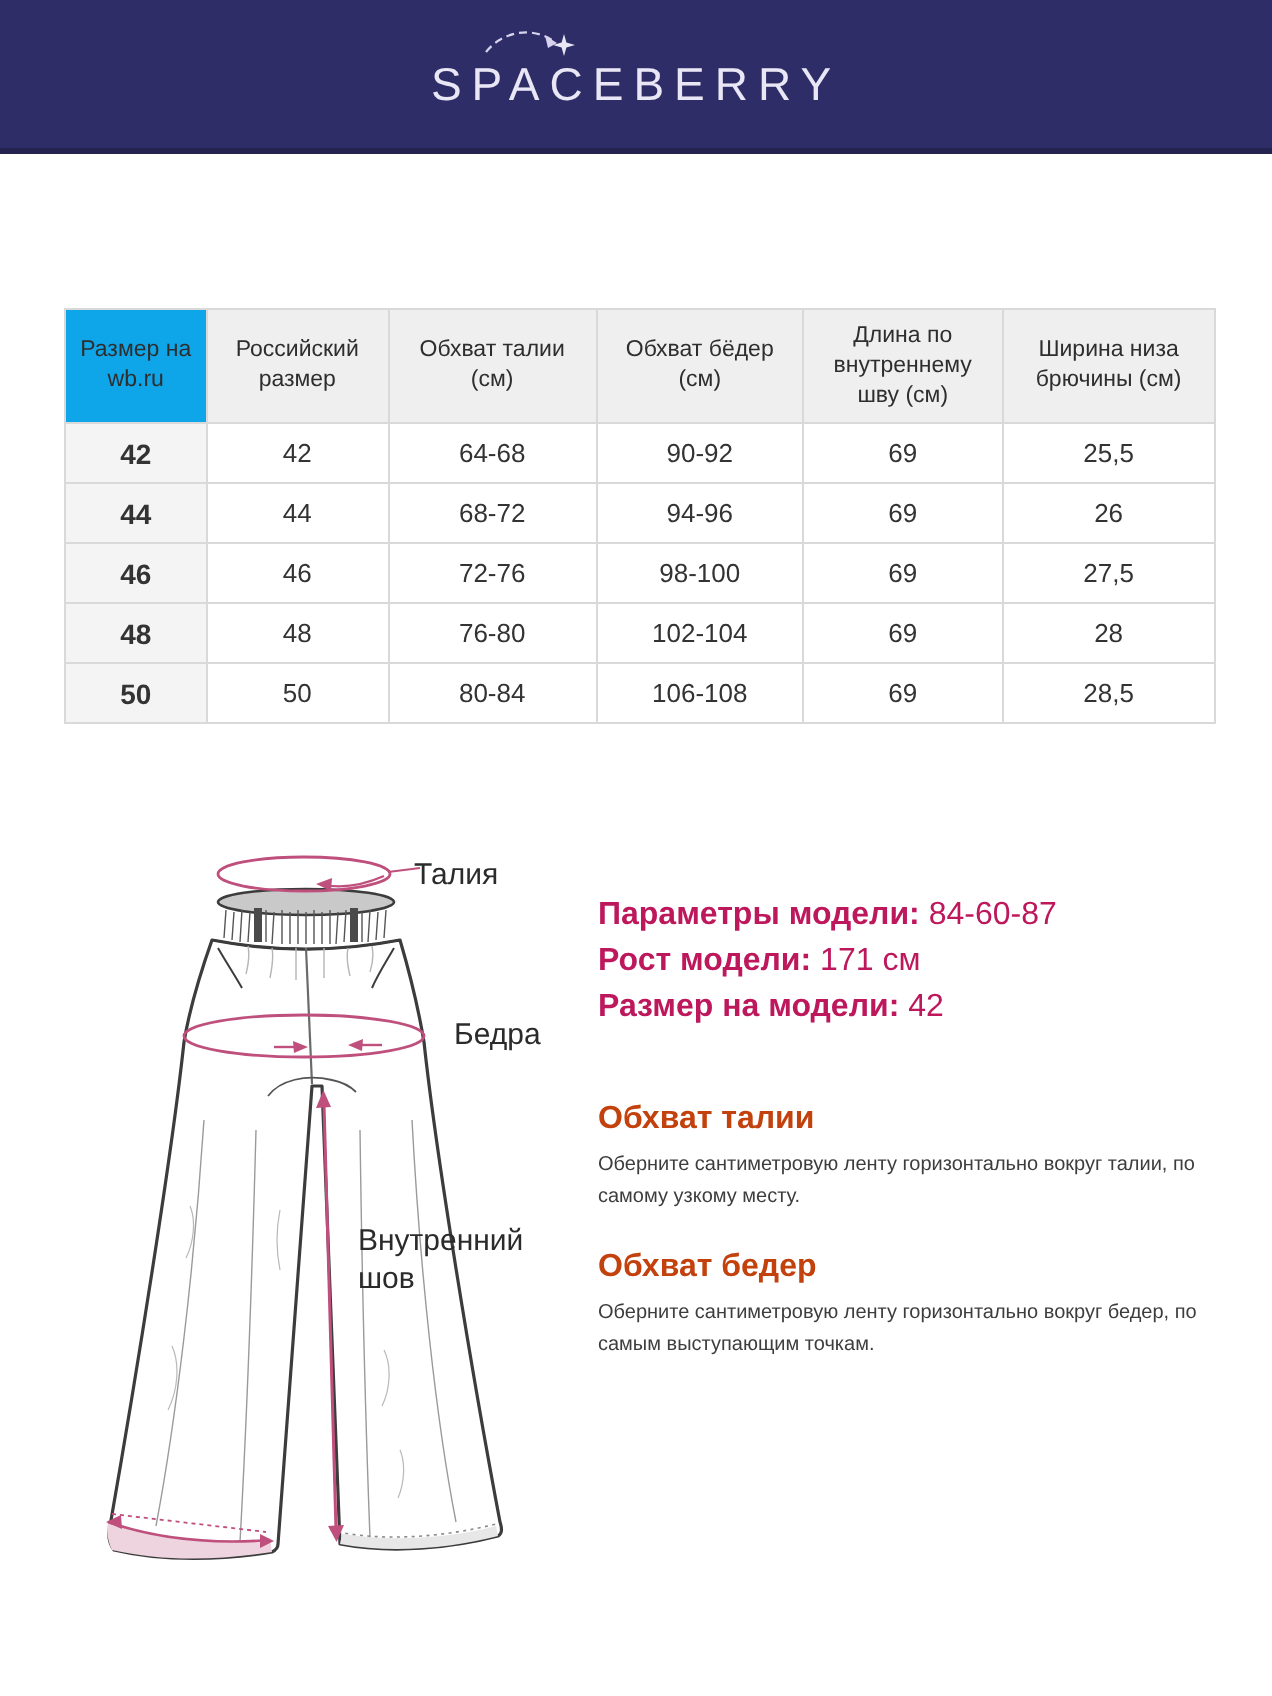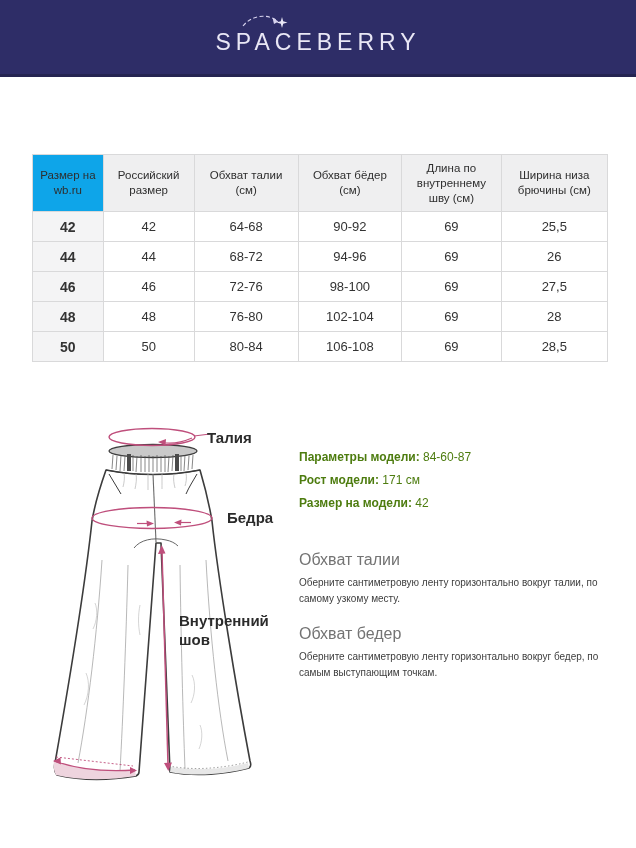--- a/index.html
+++ b/index.html
@@ -30,38 +30,38 @@
   table.sizes th{
     background:#efeff0;font-weight:400;font-size:11.5px;line-height:15px;
     height:52px;color:#2e2e2e;
   }
   table.sizes td{height:25px;font-size:13px;color:#333;background:#fff;}
   table.sizes td.size-col{background:#f4f4f5;font-weight:700;font-size:14px;}
   table.sizes th.size-col{background:#0ea5e9;}
   
   .diagram-svg{position:absolute;left:40px;top:425px;width:225px;height:390px;}
   .diag-label{
-    position:absolute;font-size:15px;font-weight:700;color:#2b2b2b;line-height:19px;
+    position:absolute;font-size:15px;font-weight:400;color:#2b2b2b;line-height:19px;
   }
   .lbl-waist{left:207px;top:428px;}
   .lbl-hips{left:227px;top:508px;}
   .lbl-inseam{left:179px;top:611px;width:96px;}
   .lbl-hem{left:47px;top:786px;}
   .wb-mark{
     position:absolute;left:29px;top:804px;font-size:16px;font-weight:700;
     color:#1d4ed8;letter-spacing:0.5px;
   }
   
   .info-col{position:absolute;left:299px;top:446px;width:334px;}
-  .model-line{font-size:12px;line-height:23px;color:#4d7c0f;}
+  .model-line{font-size:16px;line-height:23px;color:#be185d;}
   .model-line .lab{font-weight:700;}
   .model-block{margin-bottom:35px;}
   .guide-section{margin-bottom:18px;}
   .guide-section h3{
-    margin:0 0 6px 0;font-size:16px;font-weight:400;color:#737373;line-height:19px;
+    margin:0 0 6px 0;font-size:16px;font-weight:700;color:#c2410c;line-height:19px;
   }
   .guide-section p{
     margin:0;font-size:10px;line-height:15.5px;color:#3d3d3d;max-width:332px;
   }
 </style>
 </head>
 <body>
 
 <div class="page">
 

